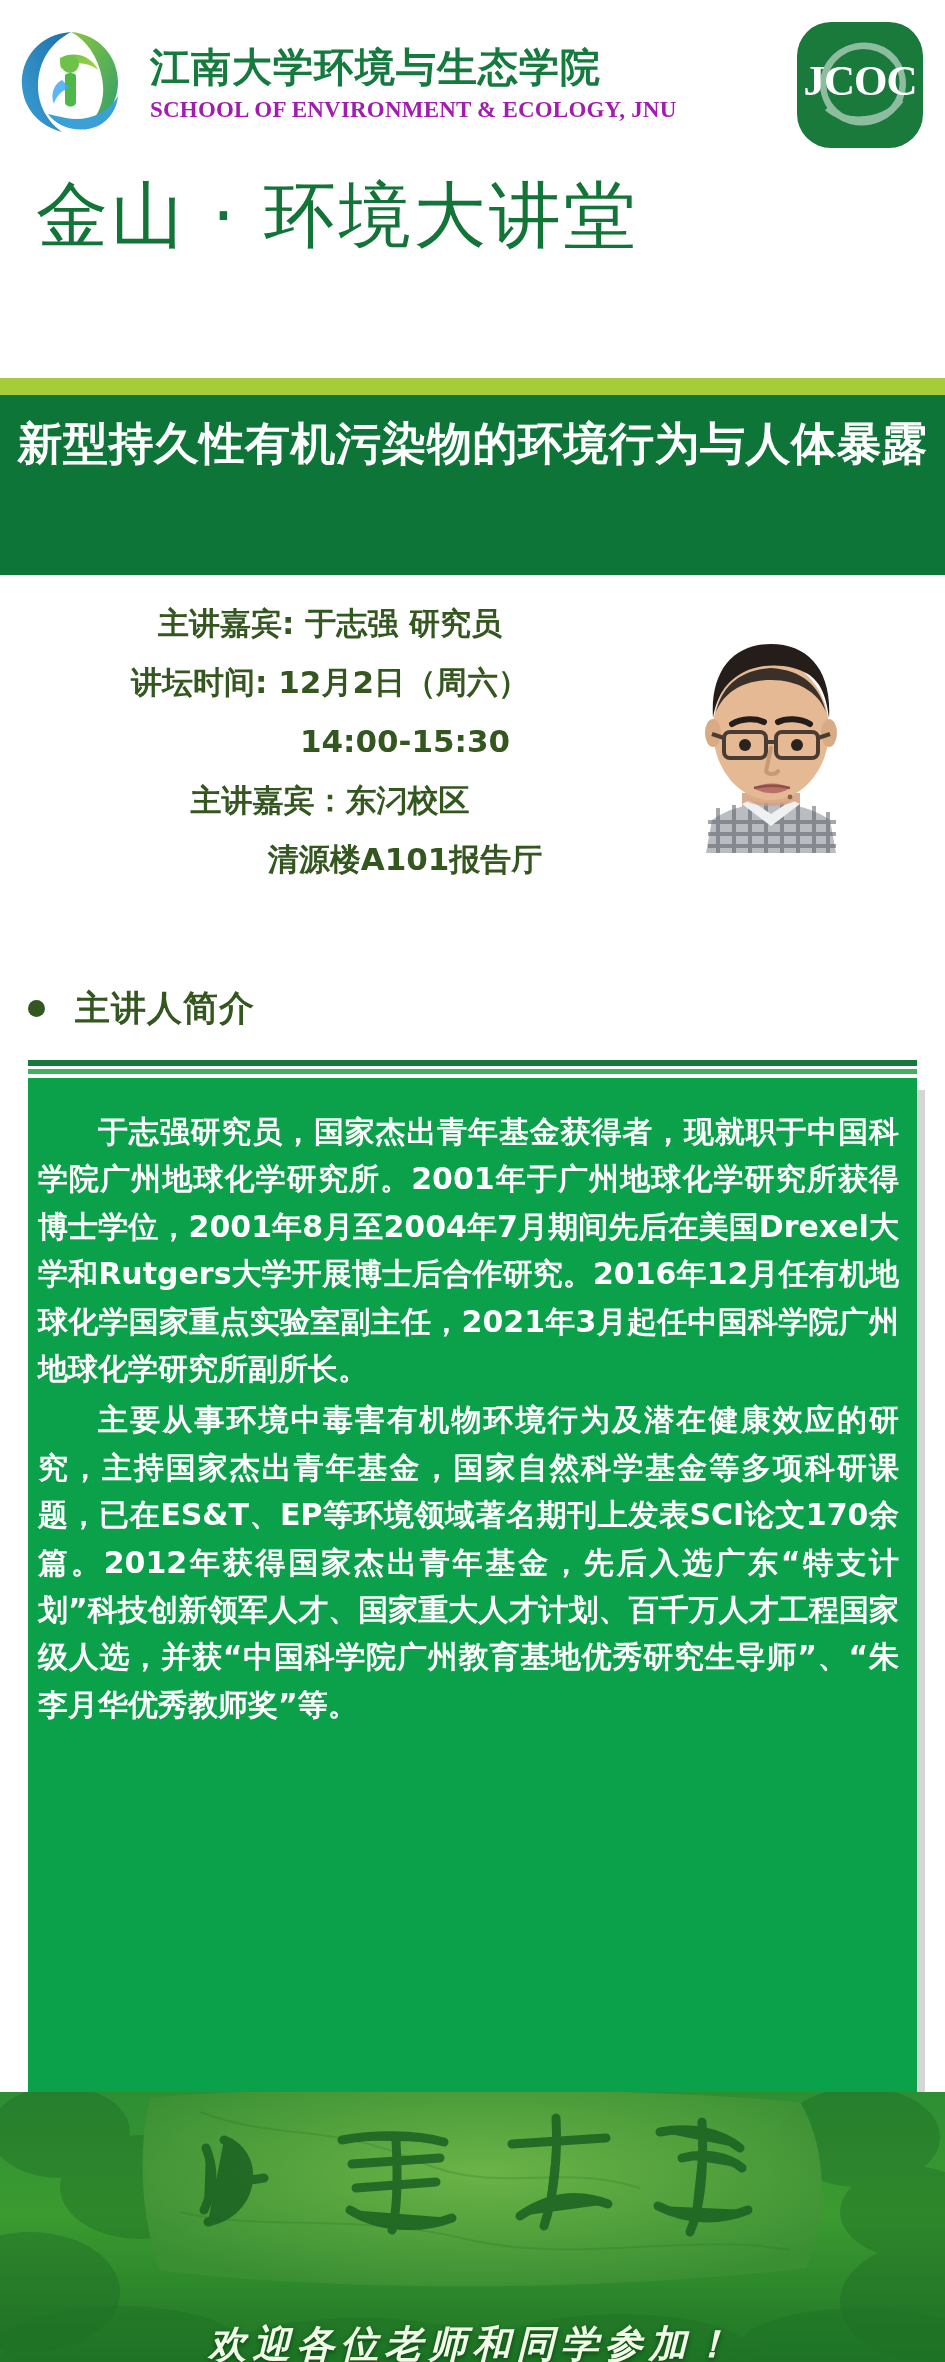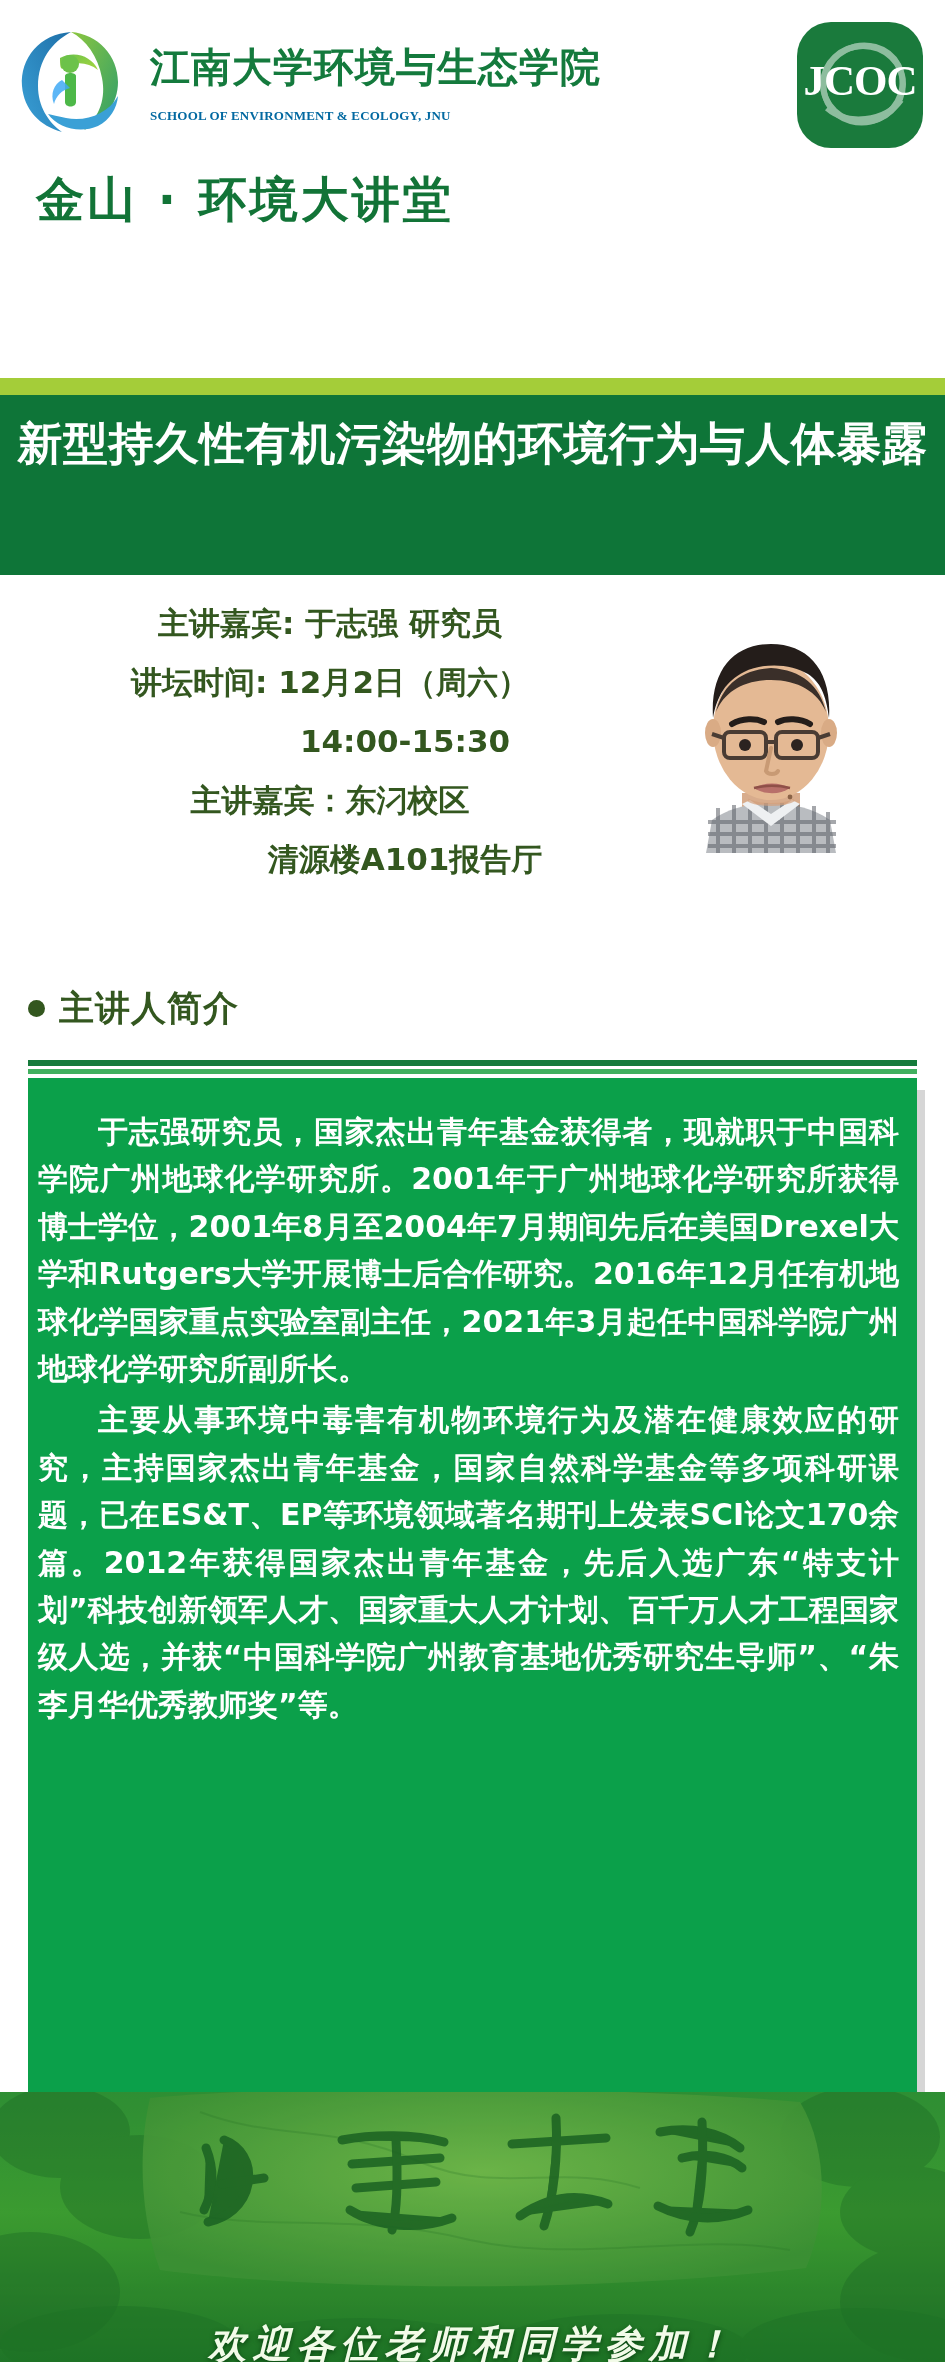--- a/index.html
+++ b/index.html
@@ -39,24 +39,24 @@
   .school-name-cn {
     font-size: 40px;
     font-weight: bold;
     color: #147a3d;
     letter-spacing: 1px;
     line-height: 1.15;
     white-space: nowrap;
     font-family: "DejaVu Sans", "Liberation Sans", sans-serif;
   }
   .school-name-en {
-    margin-top: 18px;
-    font-size: 13px;
-    font-weight: bold;
-    color: #0369a1;
+    margin-top: 7px;
+    font-size: 23px;
+    font-weight: bold;
+    color: #a21caf;
     font-family: "Liberation Serif", "DejaVu Serif", serif;
     letter-spacing: 0.2px;
     white-space: nowrap;
   }
 
   .jcoc-badge {
     position: absolute;
     right: 22px; top: 22px;
     width: 126px; height: 126px;
     background: #1a7a3c;
@@ -75,22 +75,22 @@
     font-weight: bold;
     color: #ffffff;
     font-family: "Liberation Serif", "DejaVu Serif", serif;
     letter-spacing: -1px;
   }
 
   
   .series-title {
     position: absolute;
     left: 36px; top: 168px;
-    font-size: 48px;
-    font-weight: bold;
+    font-size: 72px;
+    font-weight: normal;
     color: #127437;
     letter-spacing: 3px;
     font-family: "DejaVu Sans", "Liberation Sans", sans-serif;
     white-space: nowrap;
   }
 
   
   .accent-bar {
     position: absolute;
     left: 0; top: 378px;
@@ -157,20 +157,21 @@
     background: #33571f;
     flex: none;
   }
   .bio-heading-text {
     font-size: 35px;
     font-weight: bold;
     color: #33571f;
     letter-spacing: 1px;
     font-family: "DejaVu Sans", "Liberation Sans", sans-serif;
     white-space: nowrap;
+    margin-left: 16px;
   }
 
   .bio-rule-dark {
     position: absolute;
     left: 28px; top: 1060px;
     width: 889px; height: 6px;
     background: #157a3b;
   }
   .bio-rule-light {
     position: absolute;

